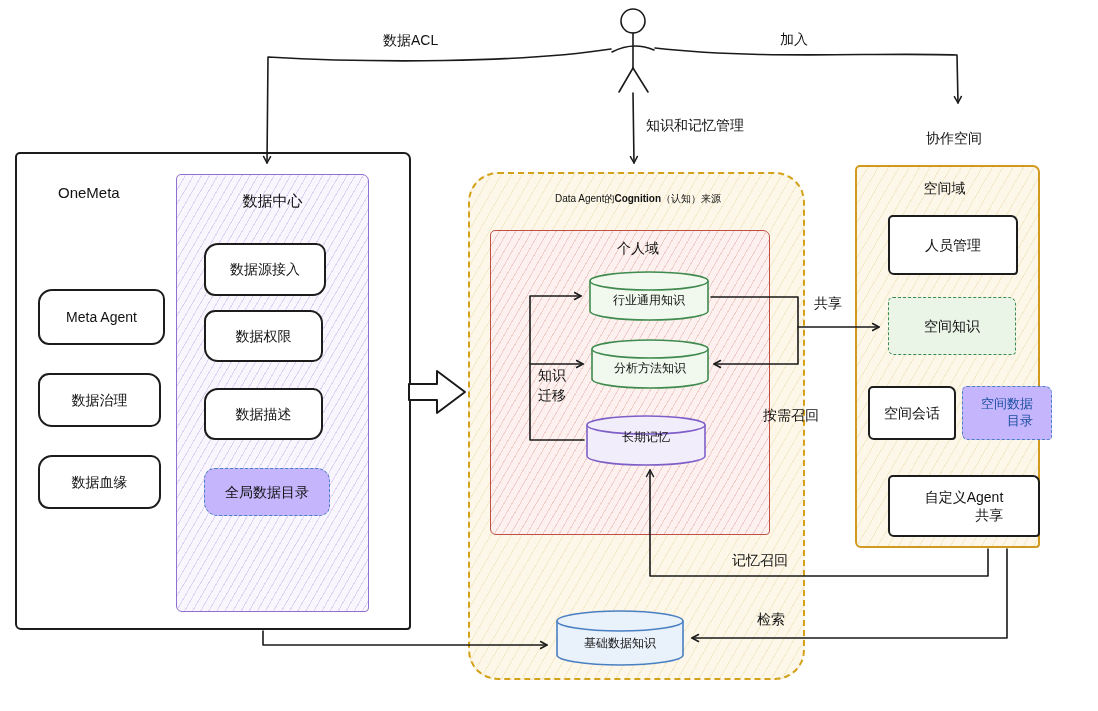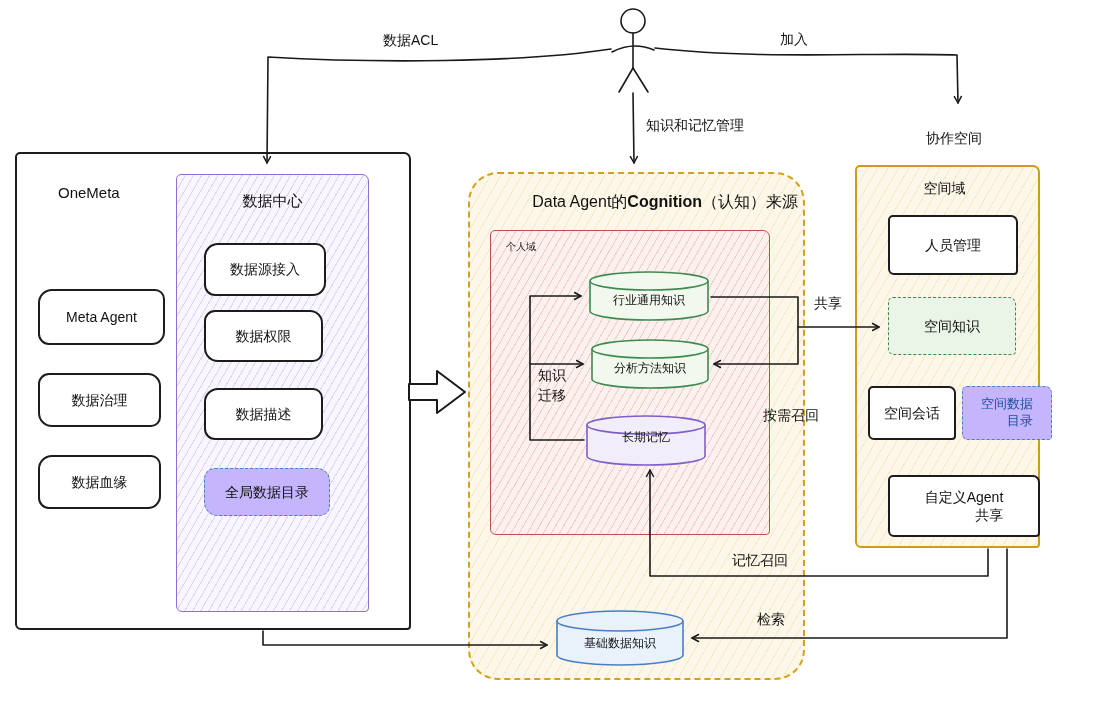--- a/index.html
+++ b/index.html
@@ -53,22 +53,22 @@
   .cyl-label {
     position:absolute; left:0; right:0;
     text-align:center; font-size:12px;
   }
   .overlay {
     position:absolute; left:0; top:0;
     pointer-events:none;
   }
   .cog-title {
     position:absolute;
-    font-size:16px;
-    text-align:right;
+    font-size:10px;
+    text-align:center;
   }
 </style>
 </head>
 <body>
 
 <div class="canvas">
 
   <div class="abs softbox" style="left:15px;top:152px;width:396px;height:478px;border:2px solid #1c1c1c;background:#ffffff;"></div>
   <div class="title" style="left:58px;top:184px;">OneMeta</div>
 
@@ -97,21 +97,21 @@
   <div class="box blue-dashed sketch2" style="left:204px;top:468px;width:126px;height:48px;border-width:1.6px;">
     <span>全局数据目录</span>
   </div>
 
   <div class="abs hatch-yellow" style="left:468px;top:172px;width:337px;height:508px;border:2px dashed #d4a21a;border-radius:30px;"></div>
   <div class="cog-title" style="left:478px;top:192px;width:320px;">
     <span>Data Agent的</span><b>Cognition</b><span>（认知）来源</span>
   </div>
 
   <div class="abs hatch-red softbox" style="left:490px;top:230px;width:280px;height:305px;border:1.6px solid #bf4f43;"></div>
-  <div class="title" style="left:490px;top:240px;width:280px;text-align:left;font-size:10px;padding-left:16px;">个人域</div>
+  <div class="title" style="left:490px;top:240px;width:280px;text-align:center;font-size:14px;padding-left:16px;">个人域</div>
 
   <div class="cyl" style="left:588px;top:270px;width:122px;height:52px;">
     <svg width="122" height="52" viewBox="0 0 122 52">
       <path d="M2,11 L2,41 A59,9 0 0,0 120,41 L120,11" fill="#f1f8ee" stroke="#3f8a4e" stroke-width="1.6"></path>
       <ellipse cx="61" cy="11" rx="59" ry="9" fill="#f1f8ee" stroke="#3f8a4e" stroke-width="1.6"></ellipse>
     </svg>
     <div class="cyl-label" style="top:22px;">行业通用知识</div>
   </div>
 
   <div class="cyl" style="left:590px;top:338px;width:120px;height:52px;">

